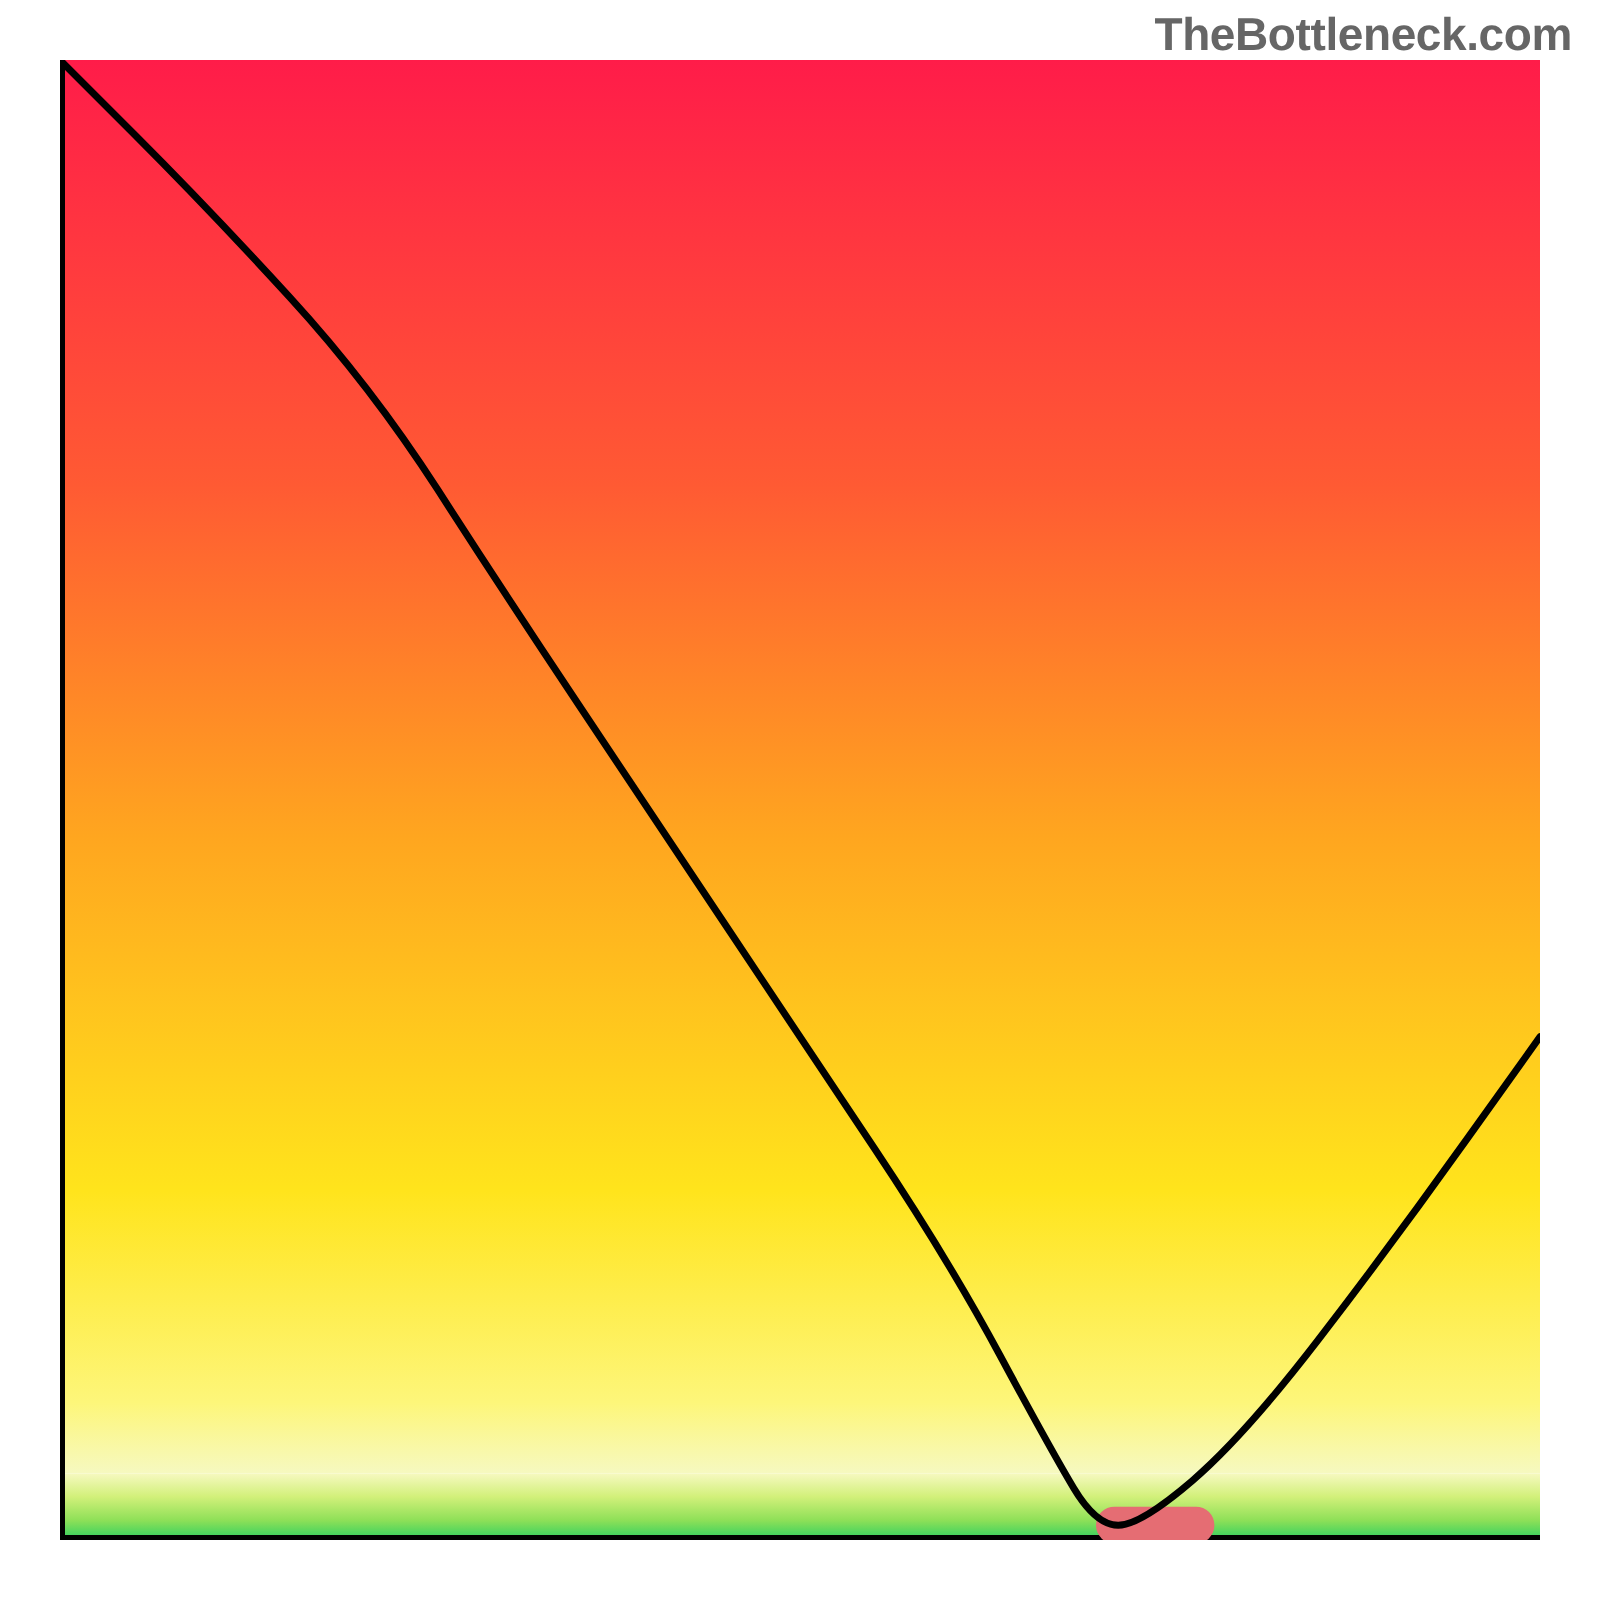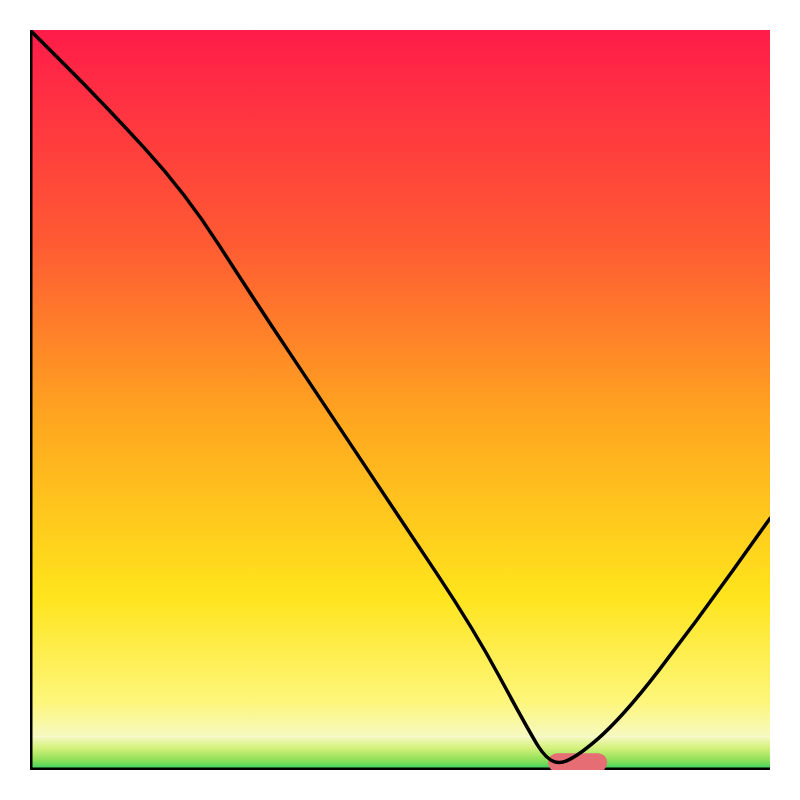--- a/index.html
+++ b/index.html
@@ -34,20 +34,23 @@
     height: 740px;
   }
   svg {
     display: block;
   }
 </style>
 </head>
 <body>
 <div class="wrap">
 
+  <div class="watermark">
+    <span>TheBottleneck.com</span>
+  </div>
 
   <div class="plot-area">
     <svg id="chart-svg" width="740" height="740" viewBox="0 0 740 740">
       <defs>
 
         <linearGradient id="grad-main" x1="0" y1="0" x2="0" y2="1">
           <stop offset="0" stop-color="#ff1c49"></stop>
           <stop offset="0.30" stop-color="#ff5a33"></stop>
           <stop offset="0.55" stop-color="#ffa61f"></stop>
           <stop offset="0.80" stop-color="#ffe41c"></stop>

